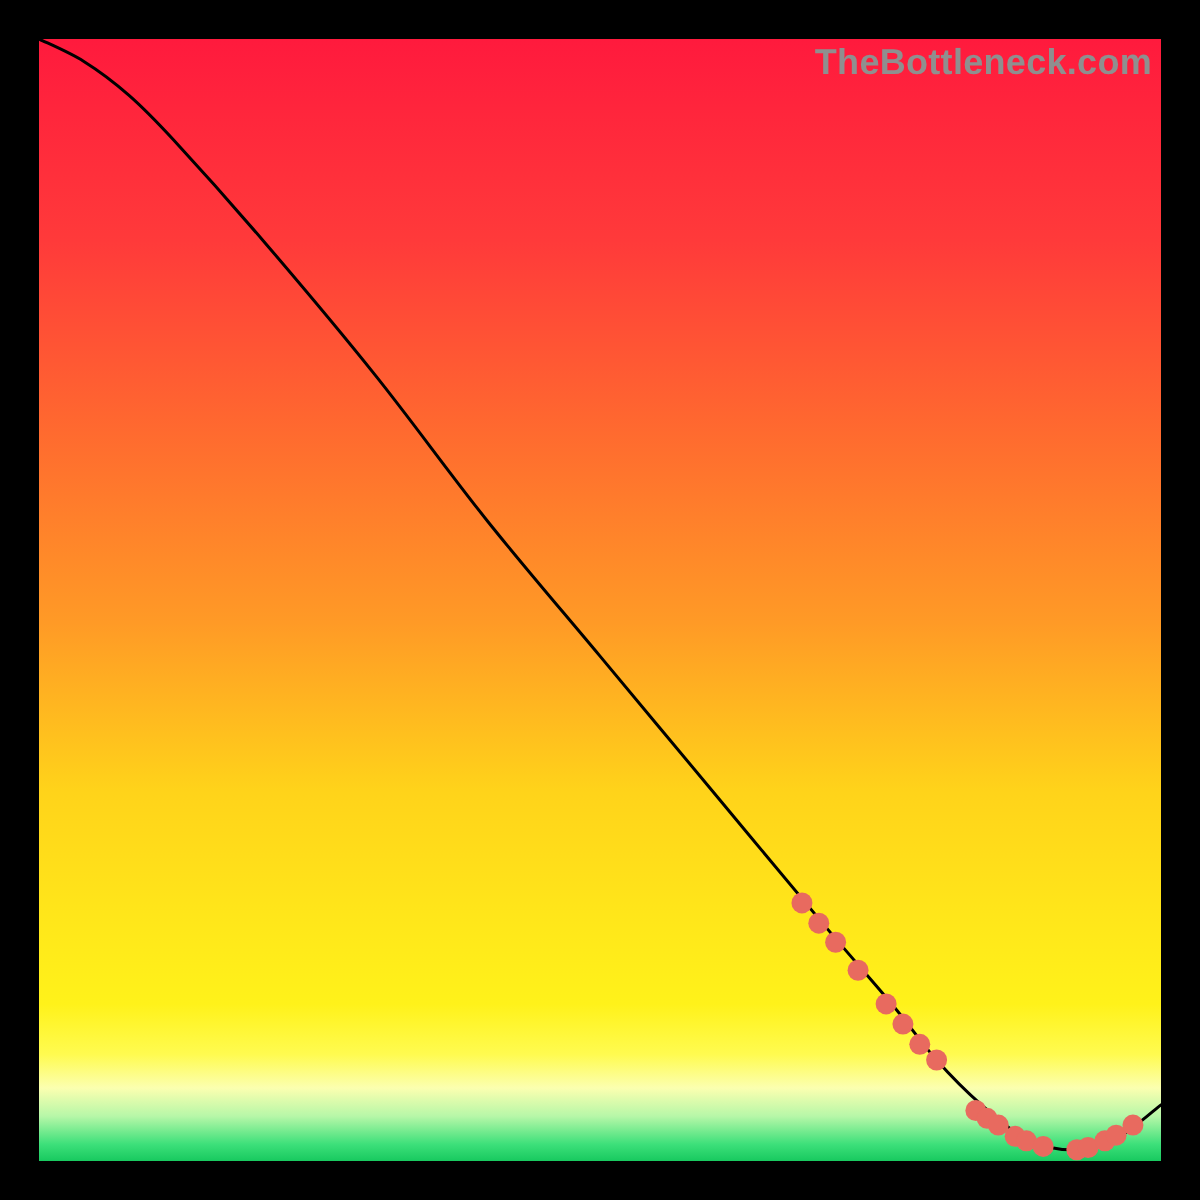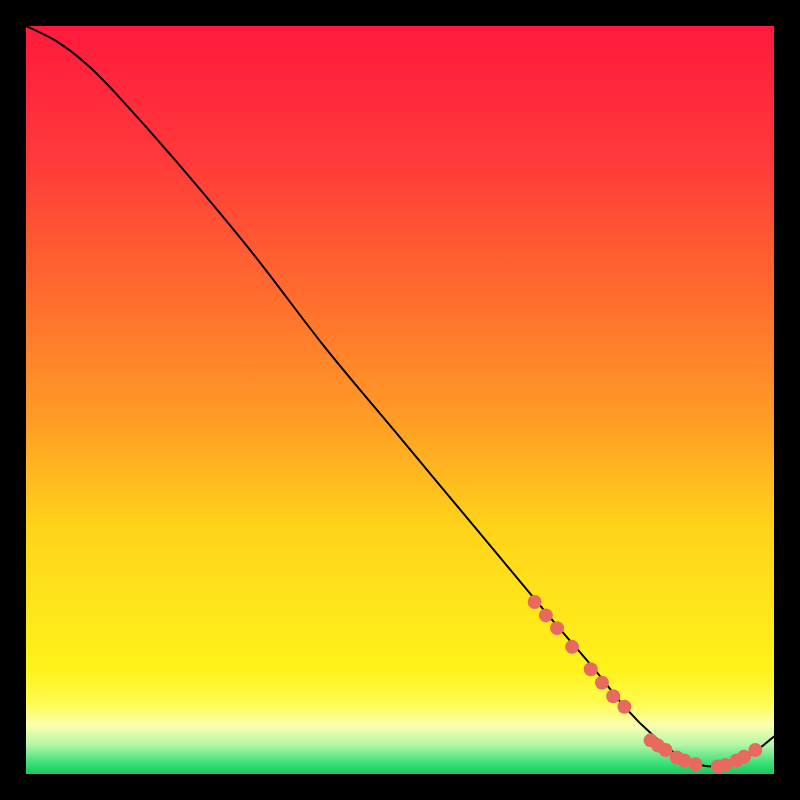--- a/index.html
+++ b/index.html
@@ -89,14 +89,15 @@
           <circle cx="658.24" cy="734.54" r="7" fill="#e86a5f"></circle>
           <circle cx="669.46" cy="738.28" r="7" fill="#e86a5f"></circle>
           <circle cx="691.90" cy="740.52" r="7" fill="#e86a5f"></circle>
           <circle cx="699.38" cy="739.02" r="7" fill="#e86a5f"></circle>
           <circle cx="710.60" cy="734.54" r="7" fill="#e86a5f"></circle>
           <circle cx="718.08" cy="730.80" r="7" fill="#e86a5f"></circle>
           <circle cx="729.30" cy="724.06" r="7" fill="#e86a5f"></circle>
         </g>
     </svg>
 
+    <div class="watermark">TheBottleneck.com</div>
   </div>
 </div>
 
 </body></html>

